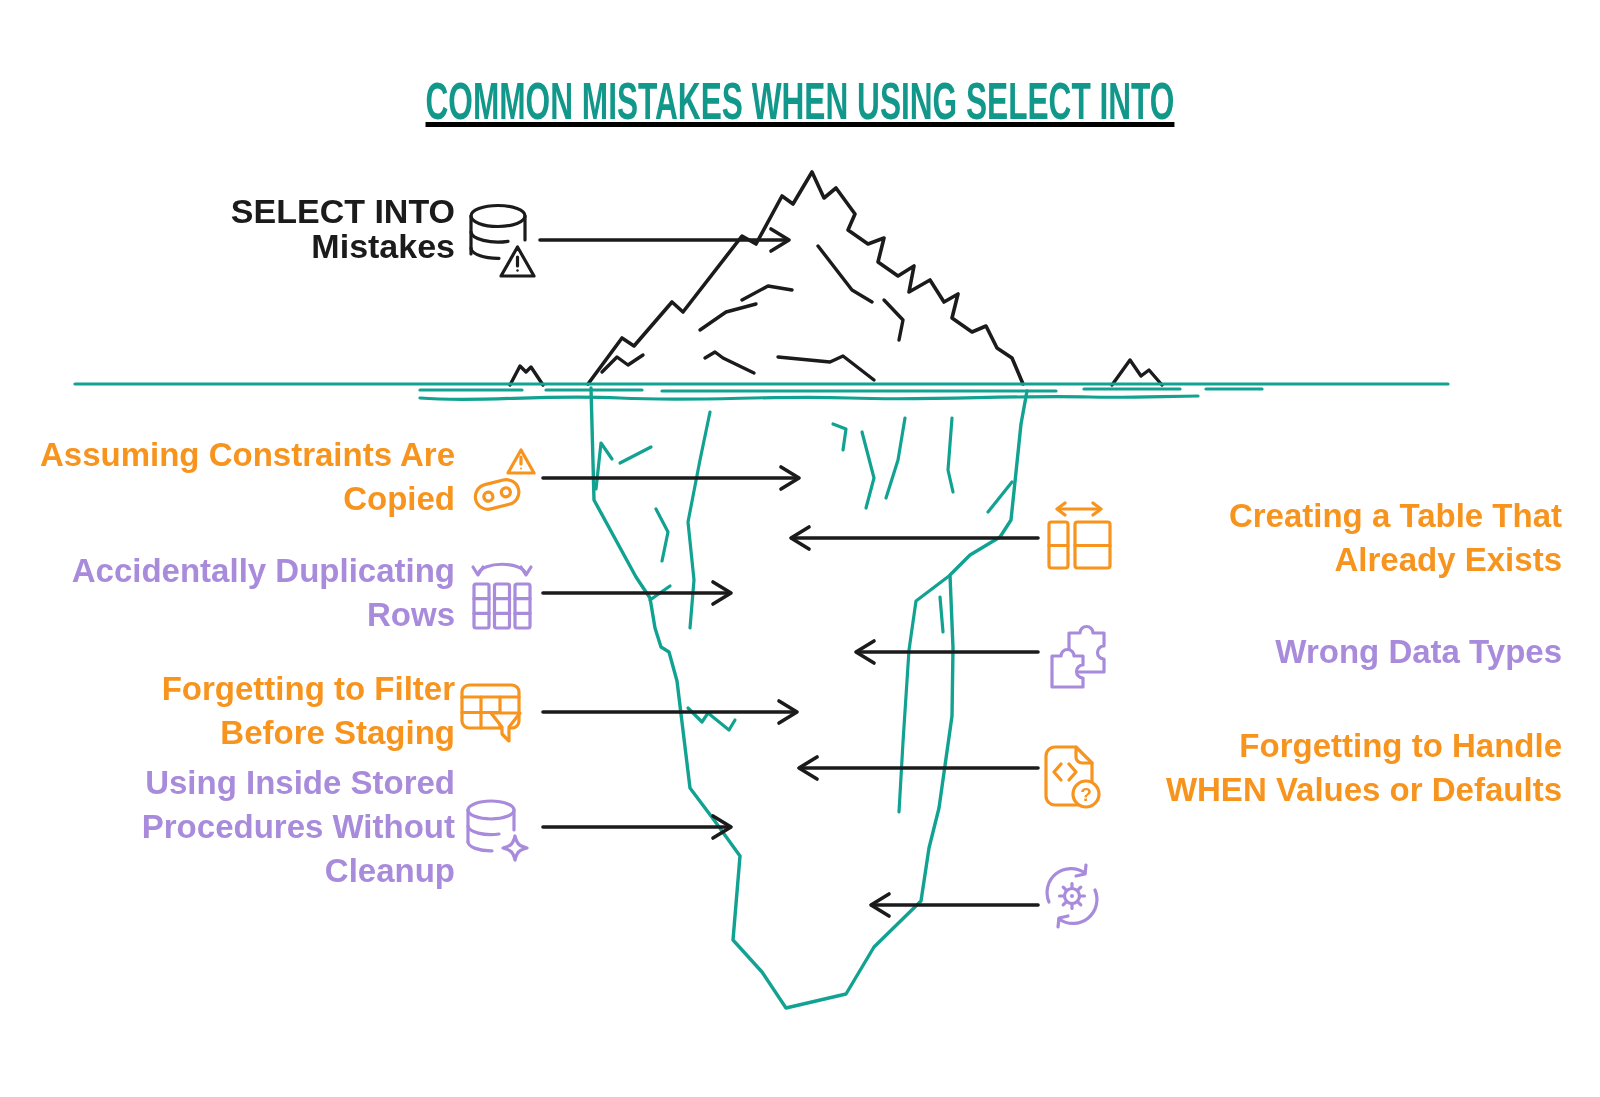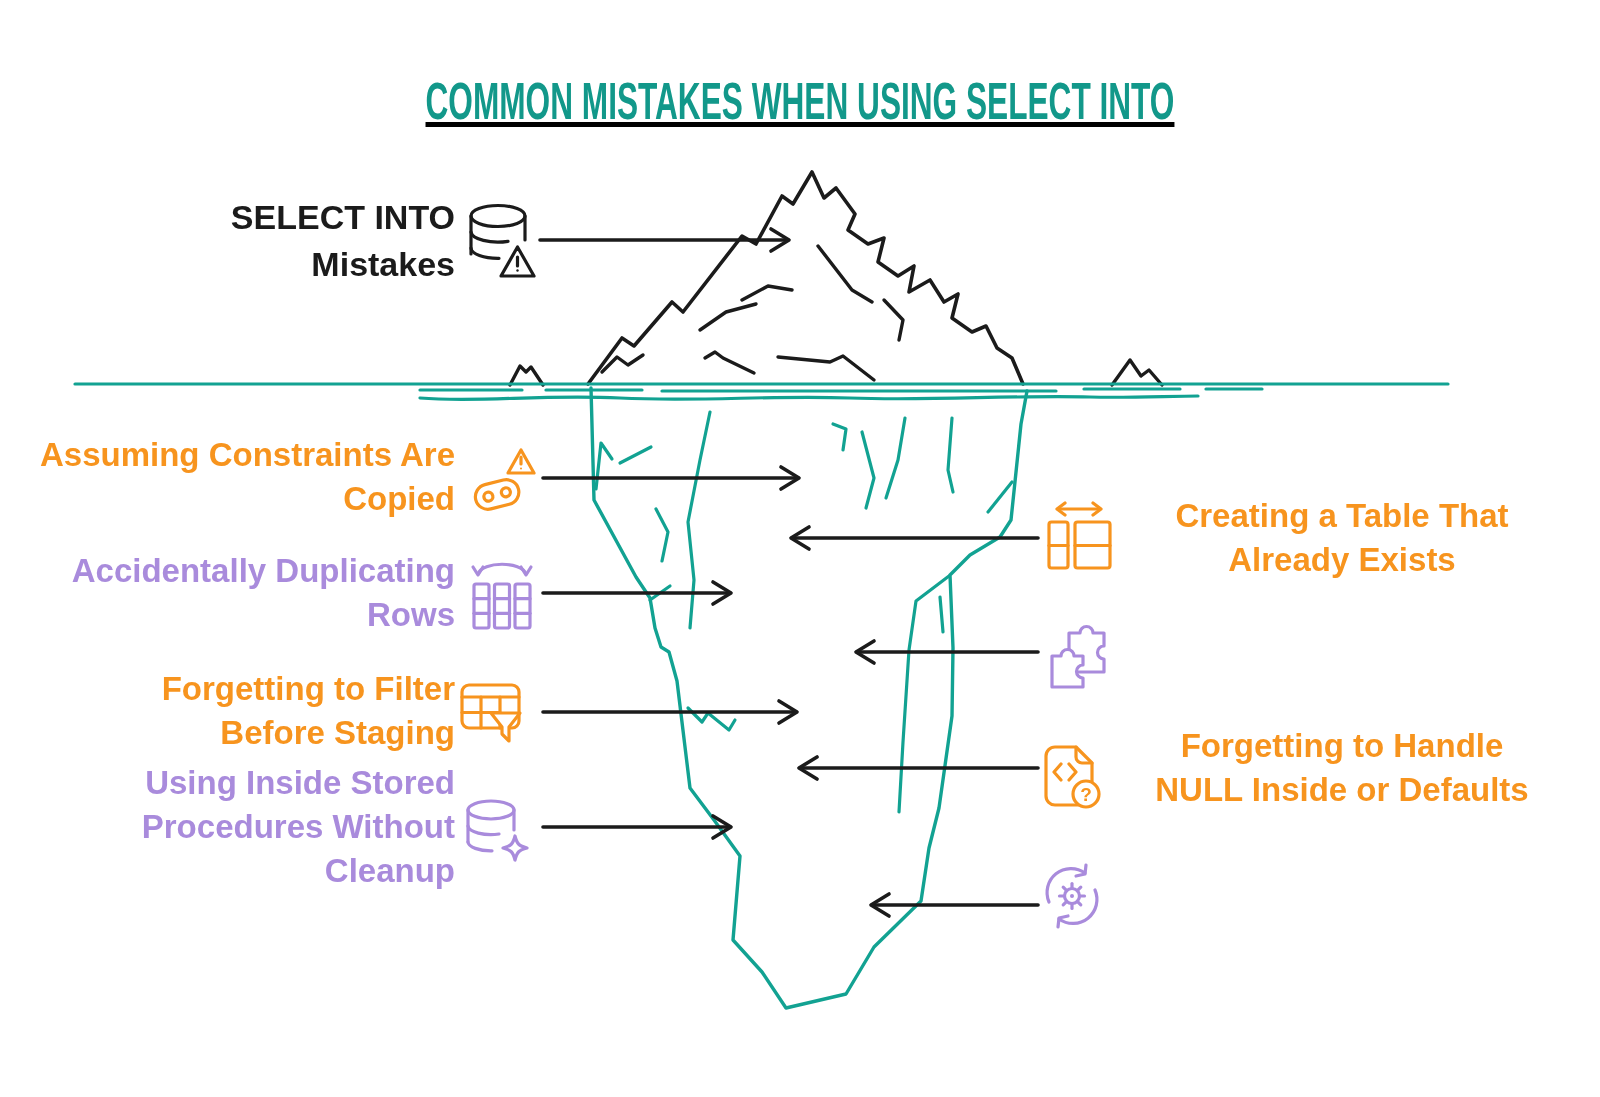--- a/index.html
+++ b/index.html
@@ -4,23 +4,23 @@
 <style>
   html,body{margin:0;padding:0;background:#fff;}
   .stage{position:relative;width:1600px;height:1097px;background:#fff;overflow:hidden;
          font-family:"Liberation Sans", sans-serif;}
   .title-wrap{position:absolute;top:72px;left:0;width:1600px;display:flex;justify-content:center;text-decoration:underline;}
   .title{font-size:51px;font-weight:bold;color:var(--teal);white-space:nowrap;
          transform:scaleX(0.62);transform-origin:center;letter-spacing:0px;}
   .scene{position:absolute;top:0;left:0;}
   .label{position:absolute;font-weight:bold;white-space:pre-line;line-height:44px;font-size:33px;}
   .label.left{text-align:right;}
-  .label.right{text-align:center;}
+  .label.right{text-align:right;}
   .topic{position:absolute;top:194px;left:0;width:455px;text-align:right;font-weight:bold;
-         font-size:34px;line-height:47px;color:var(--ink);white-space:pre-line;}
+         font-size:34px;line-height:35px;color:var(--ink);white-space:pre-line;}
   svg .ln{fill:none;stroke-linecap:round;stroke-linejoin:round;}
 </style>
 </head>
 <body>
 
 <div class="stage">
 
   <div class="title-wrap">
     <div class="title">COMMON MISTAKES WHEN USING SELECT INTO</div>
   </div>
@@ -33,22 +33,23 @@
   <div class="label left" style="top: 549px; right: 1145px; width: 470px; color: rgb(169, 139, 220);">Accidentally Duplicating
 Rows</div>
   <div class="label left" style="top: 667px; right: 1145px; width: 470px; color: rgb(247, 148, 30);">Forgetting to Filter
 Before Staging</div>
   <div class="label left" style="top: 761px; right: 1145px; width: 470px; color: rgb(169, 139, 220);">Using Inside Stored
 Procedures Without
 Cleanup</div>
 
   <div class="label right" style="top: 494px; left: 1122px; width: 440px; color: rgb(247, 148, 30);">Creating a Table That
 Already Exists</div>
+  <div class="label right" style="top: 630px; left: 1122px; width: 440px; color: rgb(169, 139, 220);">Wrong Data Types</div>
   <div class="label right" style="top: 724px; left: 1122px; width: 440px; color: rgb(247, 148, 30);">Forgetting to Handle
-NULL Inside or Defaults</div>
+WHEN Values or Defaults</div>
 
   <svg class="scene" width="1600" height="1097" viewBox="0 0 1600 1097">
 
     <g>
       <path d="M588 384 L622 338 L634 346 L672 302 L683 312 L742 236 L756 244 L782 196 L793 204 L812 172 L824 198 L836 188 L855 214 L848 230 L868 244 L884 238 L878 262 L898 276 L914 266 L909 292 L930 280 L944 302 L958 294 L952 318 L972 332 L986 326 L997 348 L1012 358 L1023 384 Z" fill="#fff" stroke="none"></path>
       <path class="ln" d="M588 384 L622 338 L634 346 L672 302 L683 312 L742 236 L756 244 L782 196 L793 204 L812 172 L824 198 L836 188 L855 214 L848 230 L868 244 L884 238 L878 262 L898 276 L914 266 L909 292 L930 280 L944 302 L958 294 L952 318 L972 332 L986 326 L997 348 L1012 358 L1023 384" stroke="var(--ink)" stroke-width="3.6"></path>
       <g class="ln" stroke="var(--ink)" stroke-width="3.4">
         <path d="M602 372 L617 357 L628 365 L643 355"></path>
         <path d="M705 358 L715 352 L723 358 L754 373"></path>
         <path d="M778 357 L830 362 L843 356 L874 380"></path>

